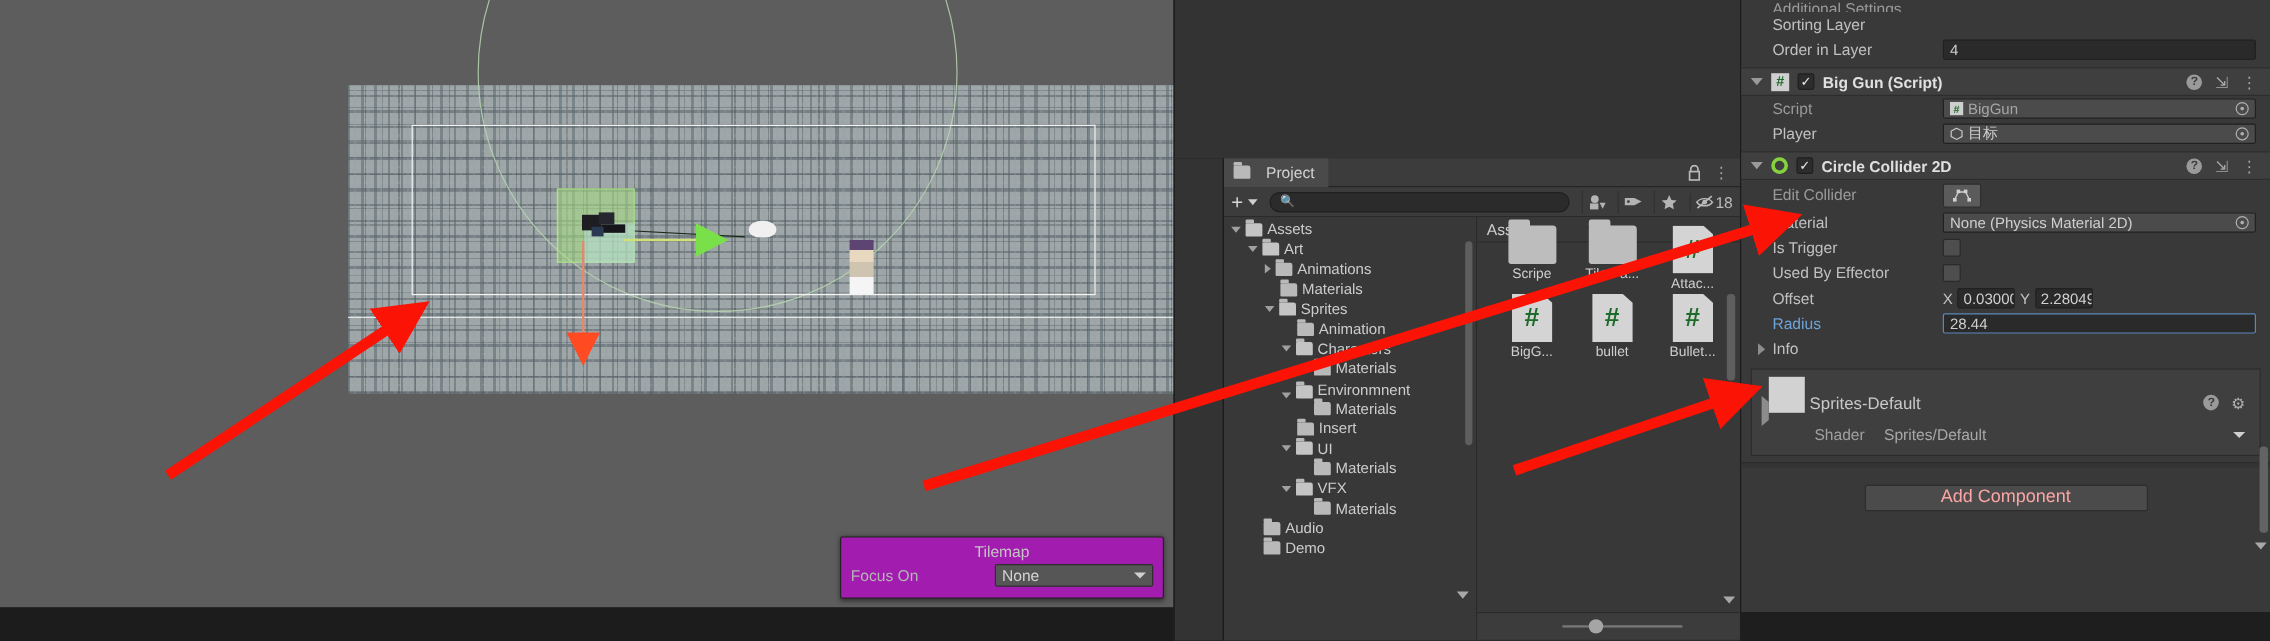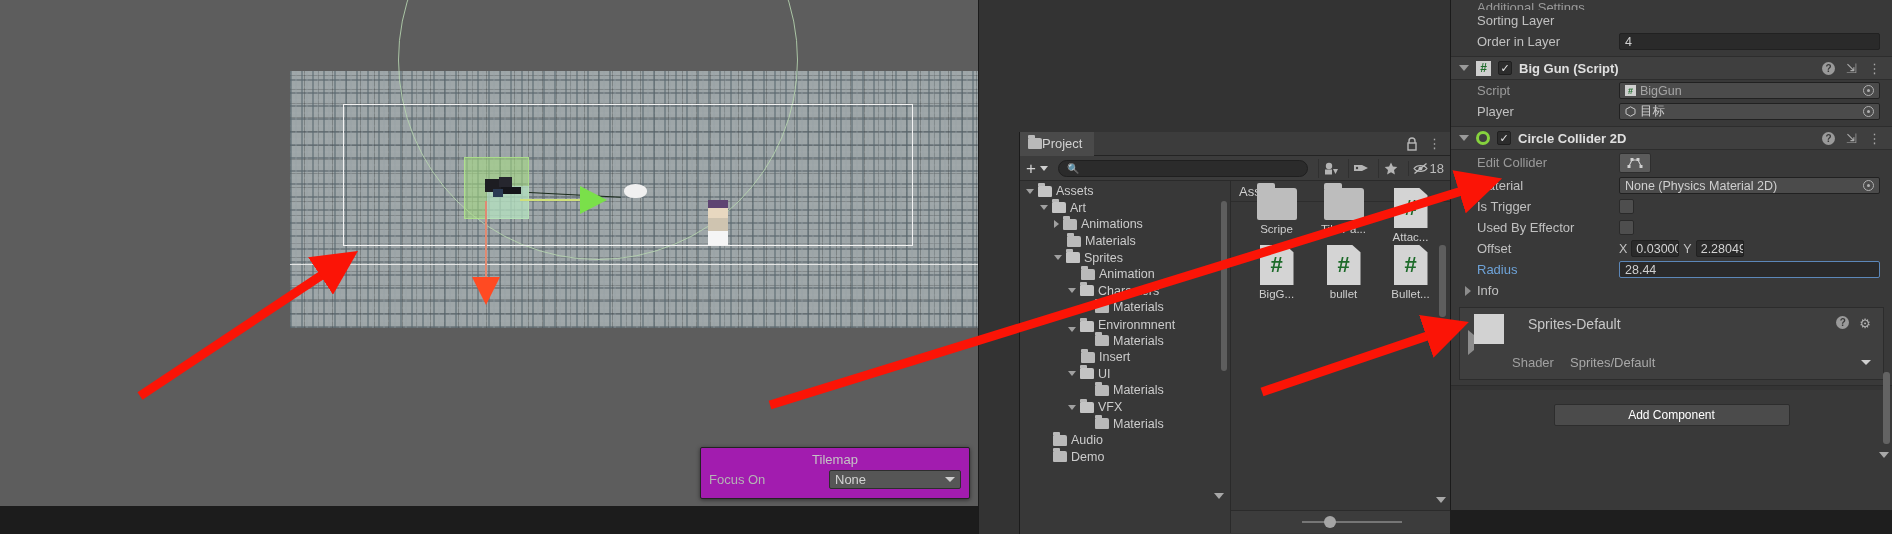--- a/index.html
+++ b/index.html
@@ -121,21 +121,21 @@
   }
   #project-left-gap {
     position: absolute; left: 978px; top: 132px; width: 41px; height: 402px;
     background: #333333; border-left: 1px solid #1b1b1b;
   }
   #project-tabbar {
     height: 24px; background: #3c3c3c; display: flex; align-items: center;
     position: relative; border-bottom: 1px solid #242424;
   }
   #project-tab {
-    display: flex; align-items: center; gap: 0; height: 24px;
+    display: flex; align-items: center; gap: 13px; height: 24px;
     padding: 0 12px 0 8px; background: #4a4a4a; color: #d2d2d2; font-size: 13px;
   }
   .folder-icon {
     width: 14px; height: 11px; background: #b9b9b9; border-radius: 1px 2px 1px 1px;
     position: relative; flex: none;
   }
   .folder-icon::before {
     content:''; position: absolute; left: 0; top: -3px; width: 7px; height: 3px;
     background: #b9b9b9; border-radius: 1px 1px 0 0;
   }
@@ -328,38 +328,38 @@
   .vec2 .ax { color: #c2c2c2; font-size: 12.5px; }
   .vec2 .vfield {
     background: #2a2a2a; border: 1px solid #212121; border-radius: 2px;
     height: 17px; width: 48px; display: flex; align-items: center;
     padding: 0 4px; color: #d2d2d2; font-size: 12.5px; overflow: hidden;
   }
   #material-block {
     margin: 6px 8px 0 8px; border: 1px solid #2c2c2c; background: #3f3f3f;
     padding: 6px 0 8px 0;
   }
-  #mat-head { display: flex; align-items: flex-start; gap: 24px; padding-left: 14px; }
+  #mat-head { display: flex; align-items: flex-end; gap: 4px; padding-left: 14px; }
   .mat-swatch { width: 30px; height: 30px; background: #d2d2d2; flex: none; }
   .mat-title { color: #c8c8c8; font-size: 14px; padding-top: 2px; }
   .gear-icon { color: #b0b0b0; font-size: 13px; }
   #shader-row { display: flex; align-items: center; padding-left: 52px; margin-top: 3px; }
   #shader-row .lbl { color: #a0a0a0; width: 58px; font-size: 13px; }
   #shader-dd {
     flex: 1; margin-right: 12px; height: 18px; display: flex; align-items: center;
     justify-content: space-between; color: #a8a8a8; font-size: 13px;
   }
   #mat-foldout { padding-left: 8px; margin-top: -9px; }
   #add-component-wrap {
     display: flex; justify-content: center; margin-top: 14px;
   }
   #add-component-btn {
     width: 236px; height: 22px; background: #4b4b4b; border: 1px solid #2d2d2d;
-    border-radius: 2px; color: #ffffff; font-size: 12px;
-    display: flex; align-items: center; justify-content: center;
+    border-radius: 2px; color: #fca5a5; font-size: 15px;
+    display: flex; align-items: flex-start; justify-content: center;
   }
   #insp-scrollbar {
     position: absolute; right: 2px; top: 372px; width: 7px; height: 72px;
     background: #636363; border-radius: 3px;
   }
   #insp-down-caret {
     position: absolute; right: 3px; top: 452px;
     width: 0; height: 0; border-left: 5px solid transparent;
     border-right: 5px solid transparent; border-top: 6px solid #a8a8a8;
   }

